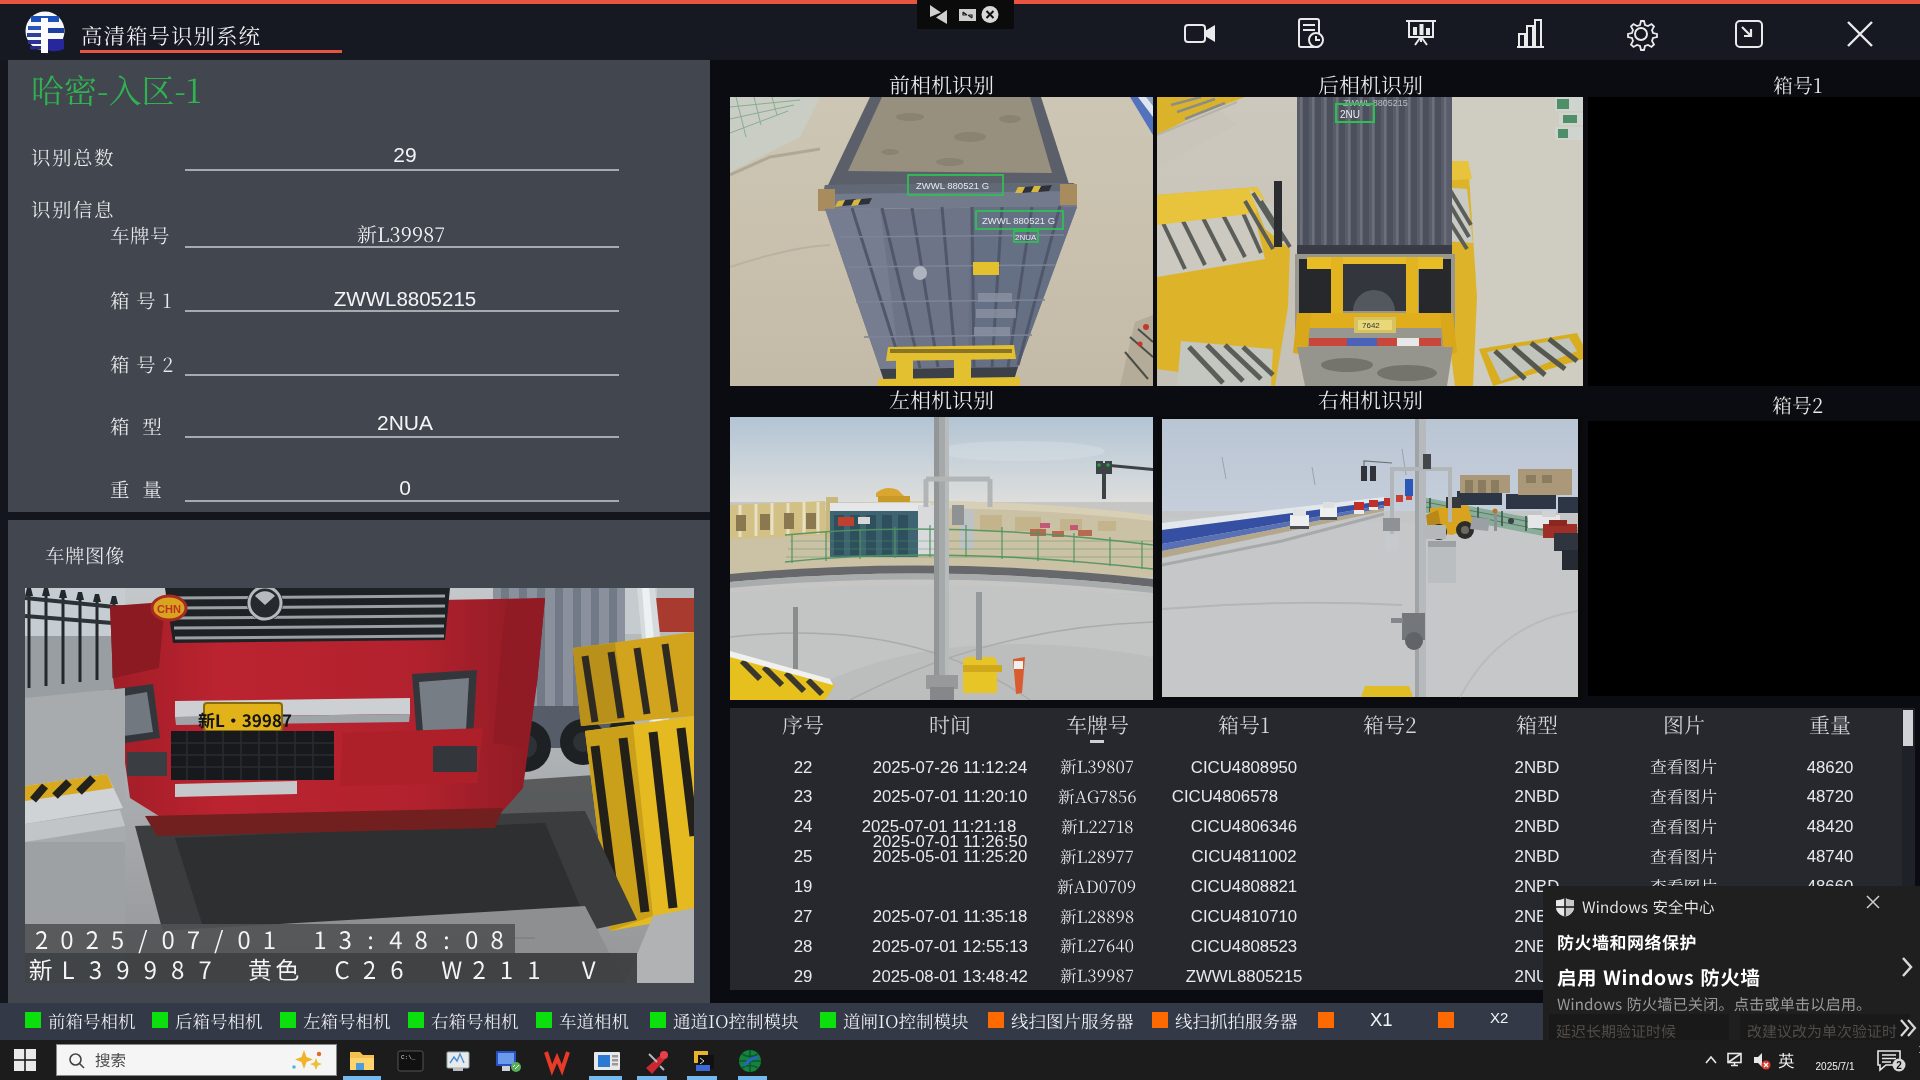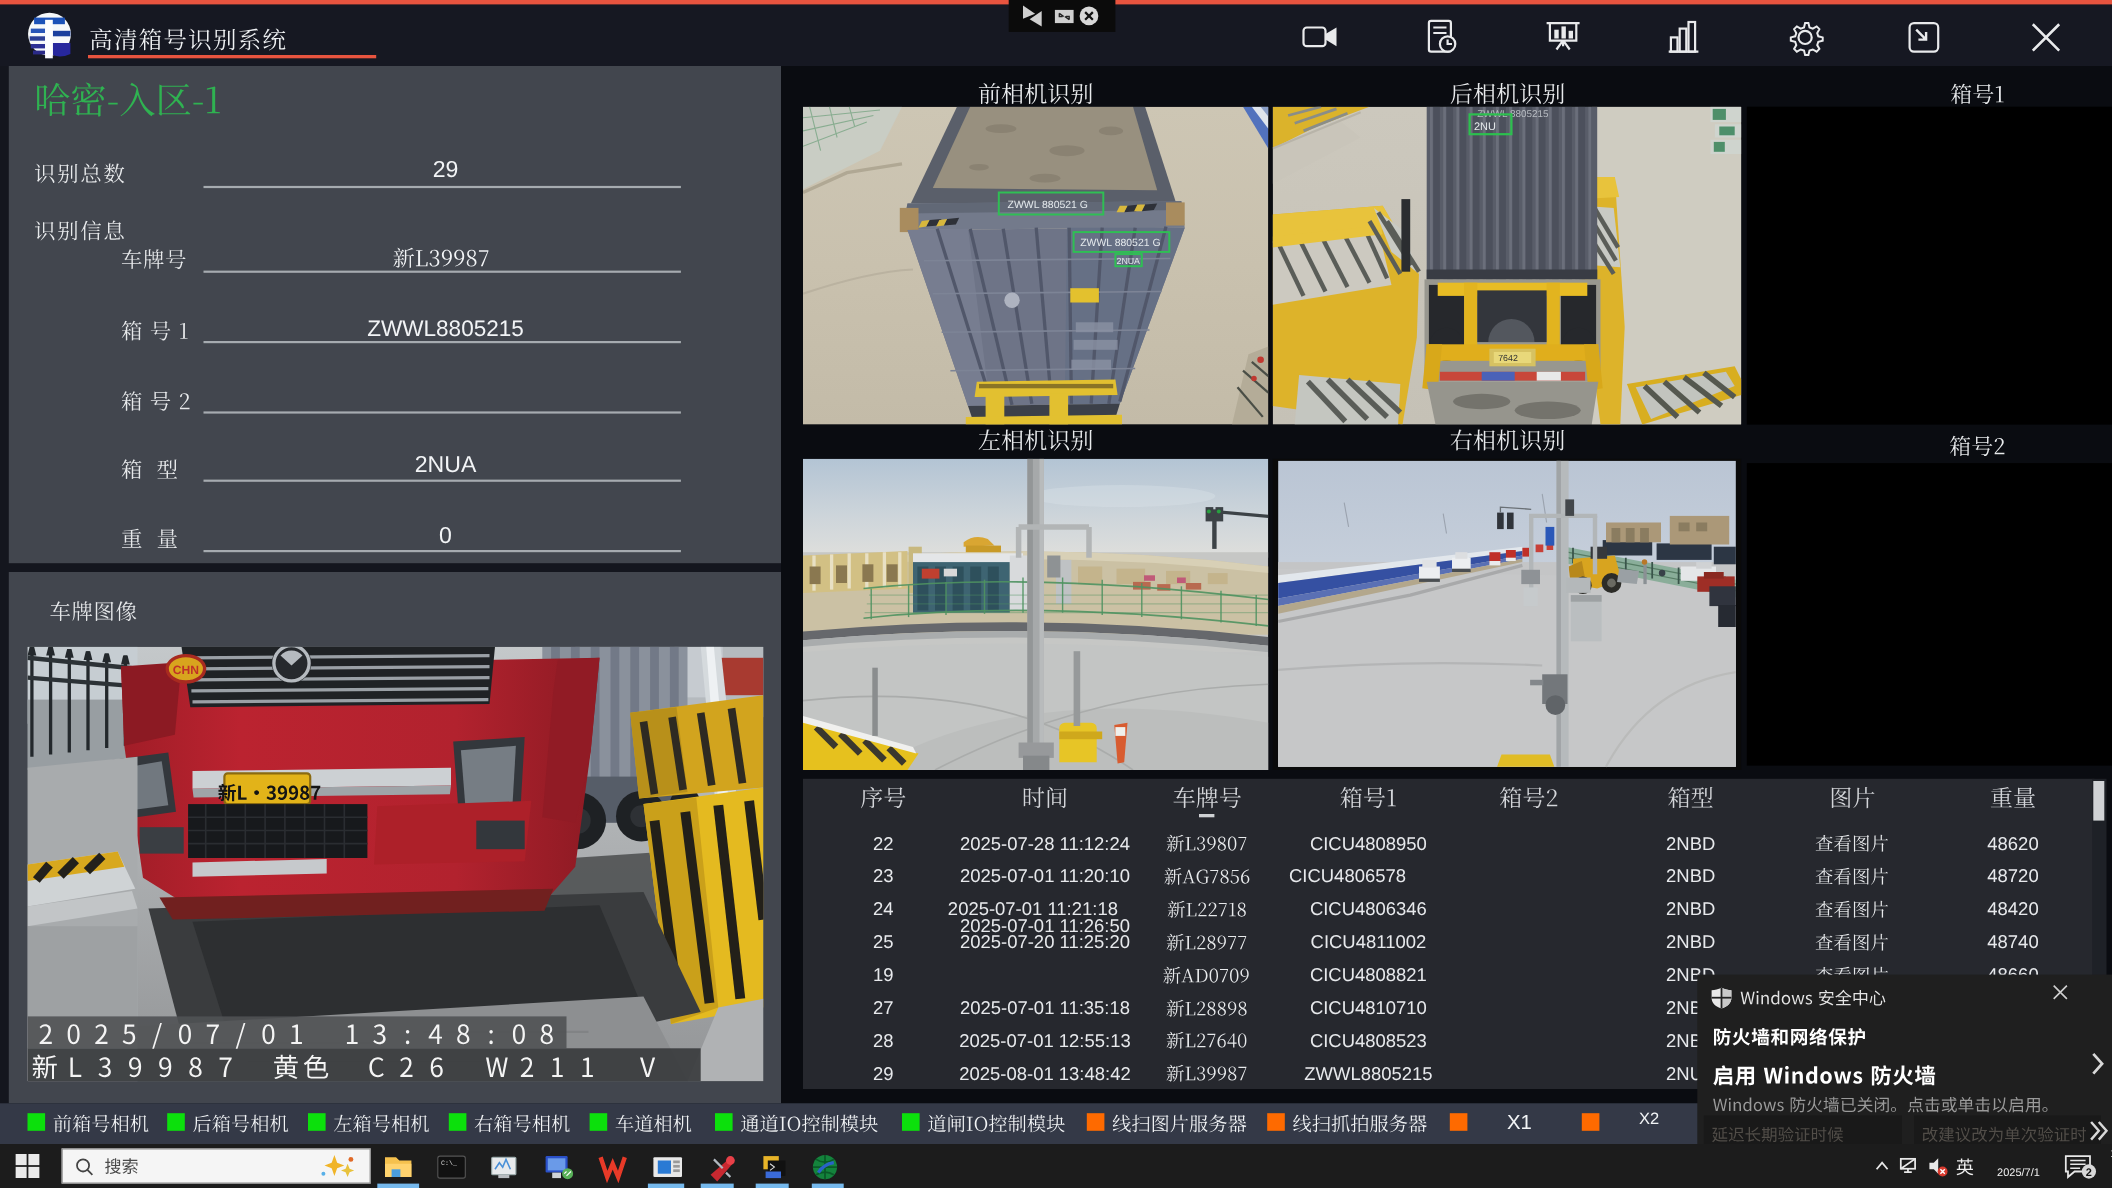--- a/index.html
+++ b/index.html
@@ -725,36 +725,36 @@
 <path d="M298 278 Q338 204 416 192" stroke="#babbba" stroke-width="2" fill="none"></path>
 </g>
     </svg>
 <div class="abs" style="left:1588px;top:97px;width:332px;height:289px;background:#000"></div>
 <div class="abs" style="left:1588px;top:421px;width:332px;height:275px;background:#000"></div>
 <div class="abs" style="left:730px;top:708px;width:1174px;height:282px;background:#26282e"></div>
 <div class="abs" style="left:1902px;top:708px;width:13px;height:282px;background:#1e2127"></div>
 <div class="abs" style="left:1903px;top:710px;width:10px;height:36px;background:#d0d2d5;z-index:21"></div>
     <div class="abs" style="left:1090px;top:740px;width:14px;height:3px;background:#cfd1d4;z-index:21"></div>
 <div class="cell" style="left:693px;top:757.5px">22</div>
-<div class="cell" style="left:840px;top:757.5px">2025-07-28 11:12:24</div>
+<div class="cell" style="left:840px;top:757.5px">2025-07-26 11:12:24</div>
 <div class="cell" style="left:1134px;top:757.5px">CICU4808950</div>
 <div class="cell" style="left:1427px;top:757.5px">2NBD</div>
 <div class="cell" style="left:1720px;top:757.5px">48620</div>
 <div class="cell" style="left:693px;top:787.4px">23</div>
 <div class="cell" style="left:840px;top:787.4px">2025-07-01 11:20:10</div>
 <div class="cell" style="left:1115px;top:787.4px">CICU4806578</div>
 <div class="cell" style="left:1427px;top:787.4px">2NBD</div>
 <div class="cell" style="left:1720px;top:787.4px">48720</div>
 <div class="cell" style="left:693px;top:817.3px">24</div>
 <div class="cell" style="left:829px;top:817.3px">2025-07-01 11:21:18</div>
 <div class="cell" style="left:1134px;top:817.3px">CICU4806346</div>
 <div class="cell" style="left:1427px;top:817.3px">2NBD</div>
 <div class="cell" style="left:1720px;top:817.3px">48420</div>
 <div class="cell" style="left:693px;top:847.2px">25</div>
-<div class="cell" style="left:840px;top:847.2px">2025-07-20 11:25:20</div>
+<div class="cell" style="left:840px;top:847.2px">2025-05-01 11:25:20</div>
 <div class="cell" style="left:1134px;top:847.2px">CICU4811002</div>
 <div class="cell" style="left:1427px;top:847.2px">2NBD</div>
 <div class="cell" style="left:1720px;top:847.2px">48740</div>
 <div class="cell" style="left:693px;top:877.1px">19</div>
 <div class="cell" style="left:840px;top:832px">2025-07-01 11:26:50</div>
 <div class="cell" style="left:1134px;top:877.1px">CICU4808821</div>
 <div class="cell" style="left:1427px;top:877.1px">2NBD</div>
 <div class="cell" style="left:1720px;top:877.1px">48660</div>
 <div class="cell" style="left:693px;top:907.0px">27</div>
 <div class="cell" style="left:840px;top:907.0px">2025-07-01 11:35:18</div>

